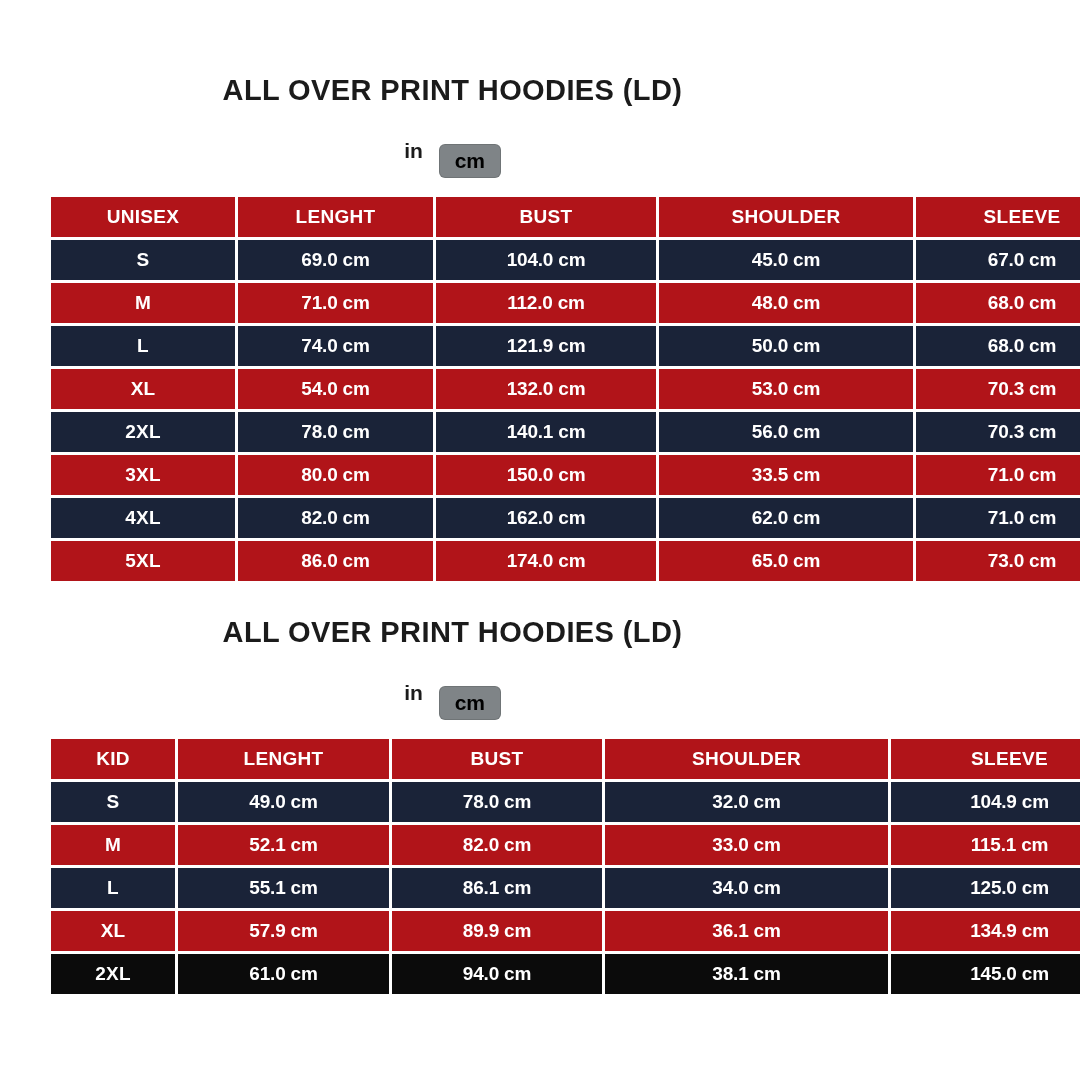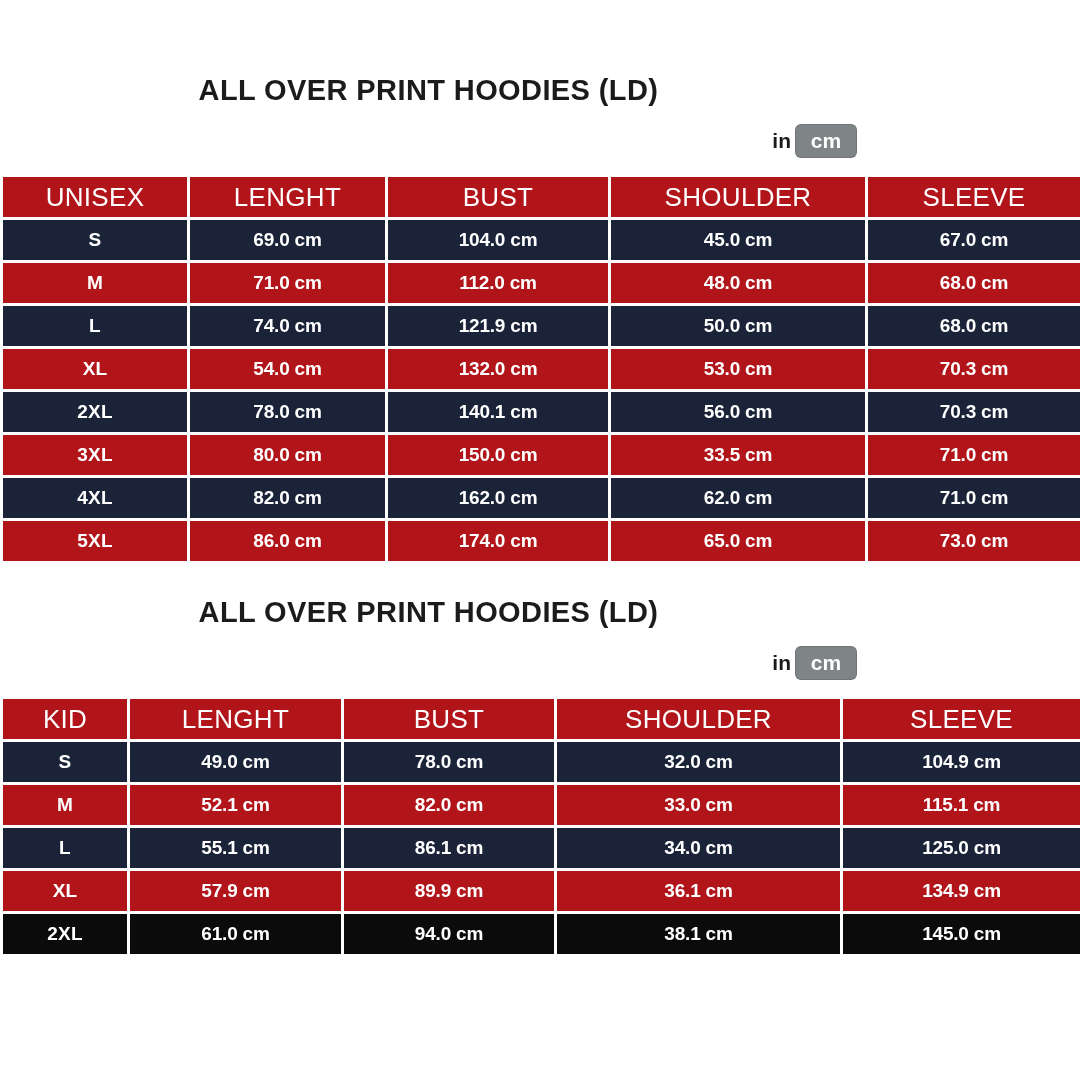--- a/index.html
+++ b/index.html
@@ -10,80 +10,82 @@
   body {
     width: 1080px;
     height: 1080px;
     font-family: "Liberation Sans", sans-serif;
     -webkit-font-smoothing: antialiased;
   }
   .page {
     width: 857px;
     padding-top: 74px;
     box-sizing: border-box;
+    padding-left: 48px;
   }
   .chart-section {
     margin-bottom: 32px;
   }
   .section-title {
     margin: 0 0 17px 0;
     text-align: center;
     font-size: 29px;
     font-weight: 700;
     letter-spacing: 0.4px;
     color: var(--ink, #1b1b1b);
   }
   .unit-toggle {
     display: flex;
-    justify-content: flex-end;
+    justify-content: center;
     align-items: center;
-    gap: 4px;
+    gap: 16px;
     margin-bottom: 16px;
   }
   .unit-in {
     font-size: 21px;
     font-weight: 600;
     color: var(--ink, #1b1b1b);
     cursor: pointer;
   }
   .unit-cm {
     width: 62px;
     height: 34px;
     border-radius: 6px;
     background: var(--gray, #7f8487);
     border: 1px solid rgba(0,0,0,0.12);
-    color: #ffffff;
+    color: #000000;
     font-family: inherit;
     font-size: 21px;
     font-weight: 700;
     line-height: 32px;
     text-align: center;
     padding: 0;
     cursor: pointer;
+    margin-top: 20px;
   }
   table.size-table {
     width: 100%;
     border-collapse: collapse;
     table-layout: fixed;
   }
   .size-table th,
   .size-table td {
     border: 3px solid #ffffff;
     height: 40px;
     padding: 0;
     text-align: center;
     vertical-align: middle;
     color: #ffffff;
     overflow: hidden;
     white-space: nowrap;
   }
   .size-table th {
     background: var(--red, #b11419);
-    font-size: 26px;
-    font-weight: 400;
+    font-size: 19px;
+    font-weight: 700;
     letter-spacing: 0.3px;
   }
   .size-table td {
     font-size: 19px;
     font-weight: 600;
     letter-spacing: -0.2px;
   }
   .size-table td.size-cell {
     font-weight: 700;
     letter-spacing: 0.2px;

